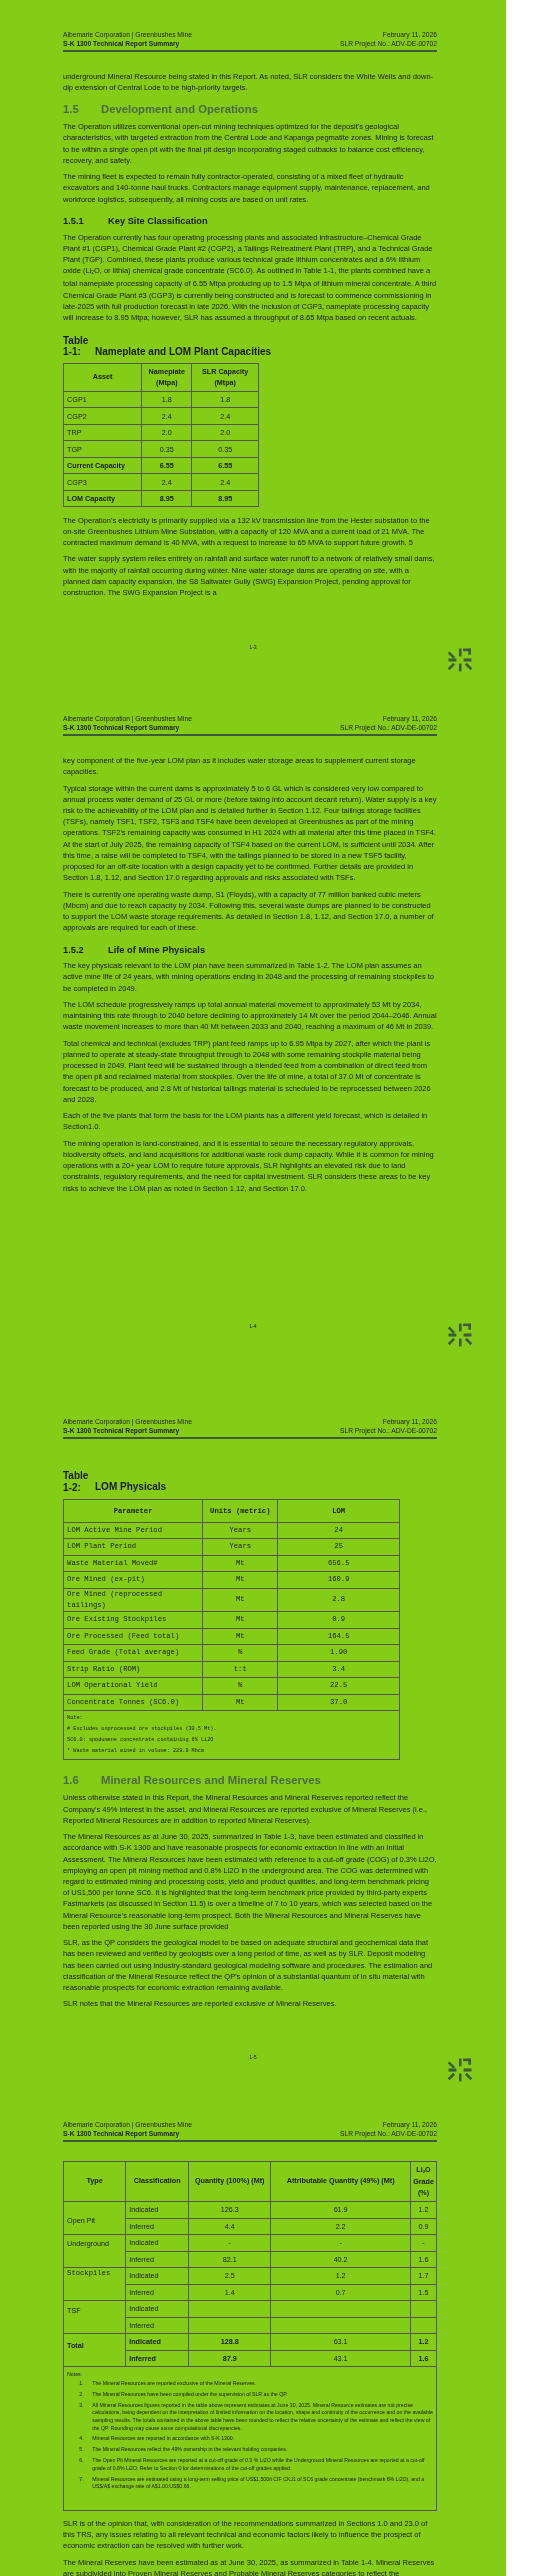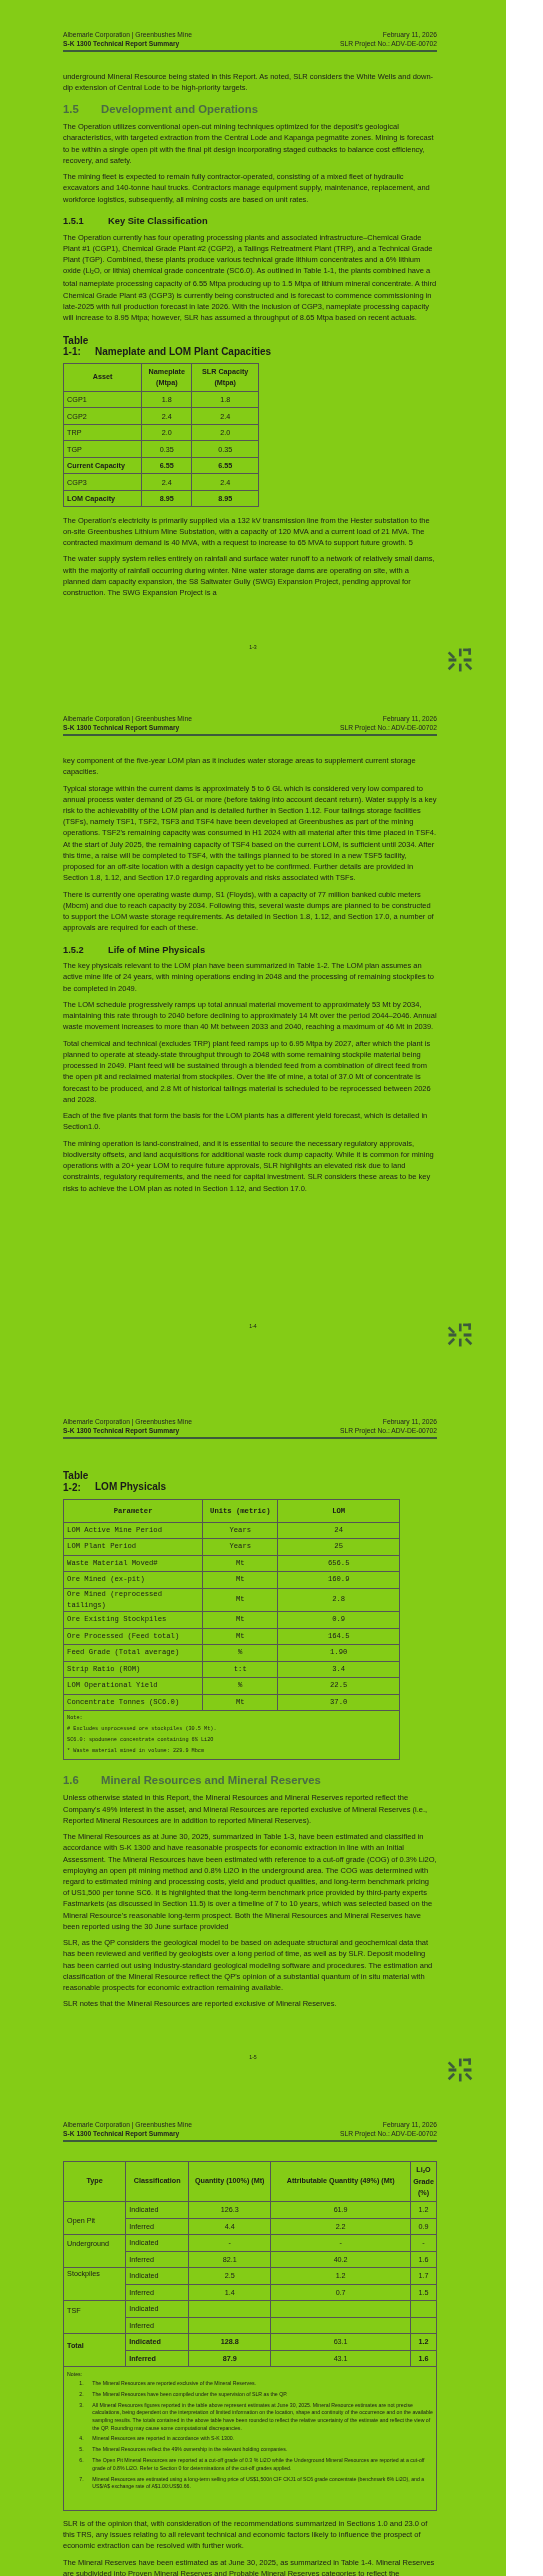--- a/index.html
+++ b/index.html
@@ -301,21 +301,21 @@
             <td class="c">-</td>
             <td class="c">-</td>
           </tr>
           <tr>
             <td>Inferred</td>
             <td class="c">82.1</td>
             <td class="c">40.2</td>
             <td class="c">1.6</td>
           </tr>
           <tr>
-            <td rowspan="2" style="vertical-align: top; padding-top: 0;">Stockpiles</td>
+            <td rowspan="2" style="vertical-align: top; padding-top: 0; font-family: Liberation Mono, monospace;">Stockpiles</td>
             <td>Indicated</td>
             <td class="c">2.5</td>
             <td class="c">1.2</td>
             <td class="c">1.7</td>
           </tr>
           <tr>
             <td>Inferred</td>
             <td class="c">1.4</td>
             <td class="c">0.7</td>
             <td class="c">1.5</td>

